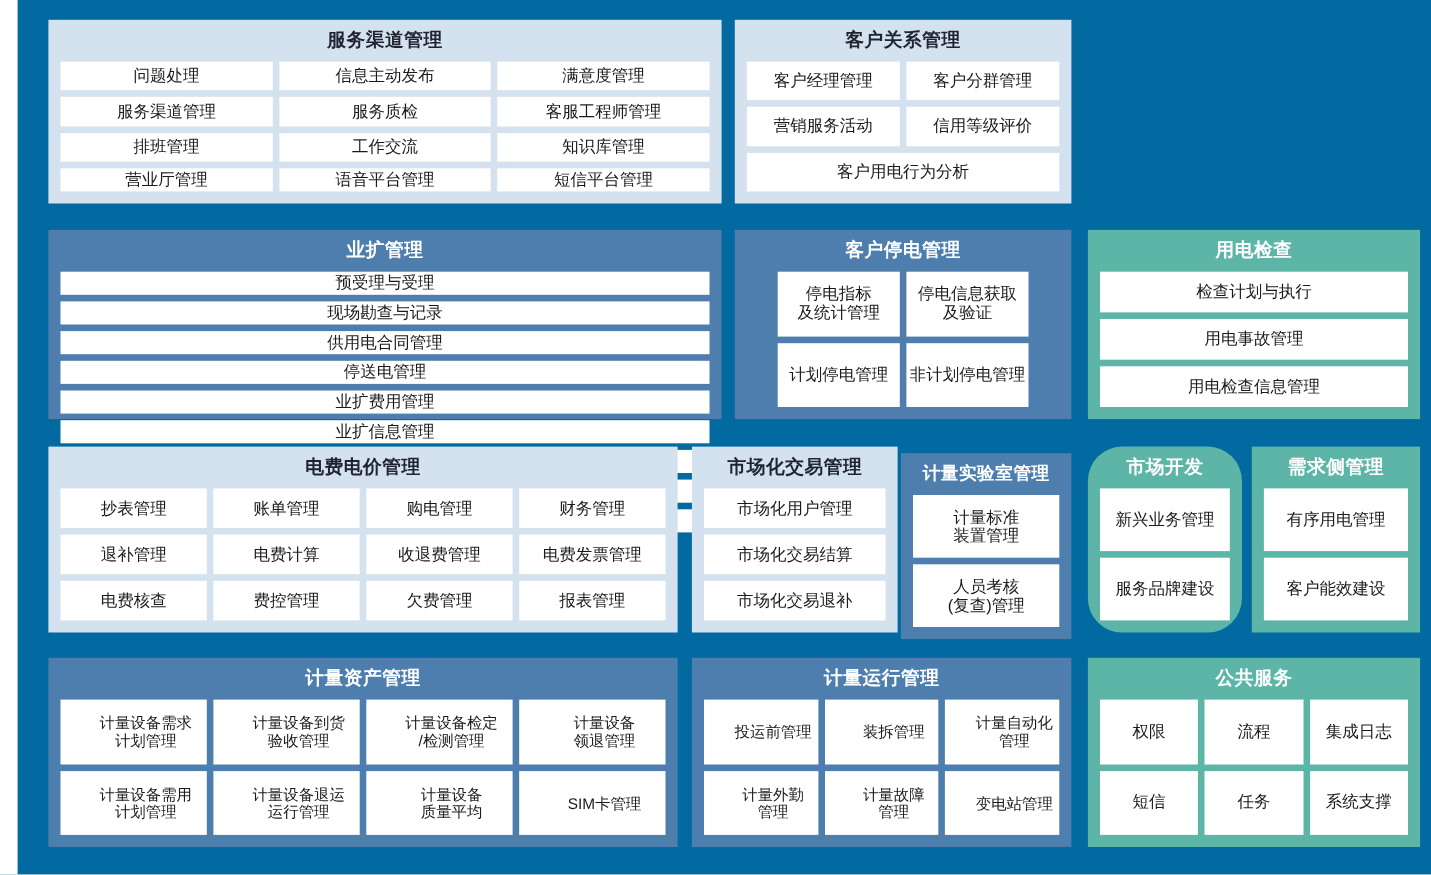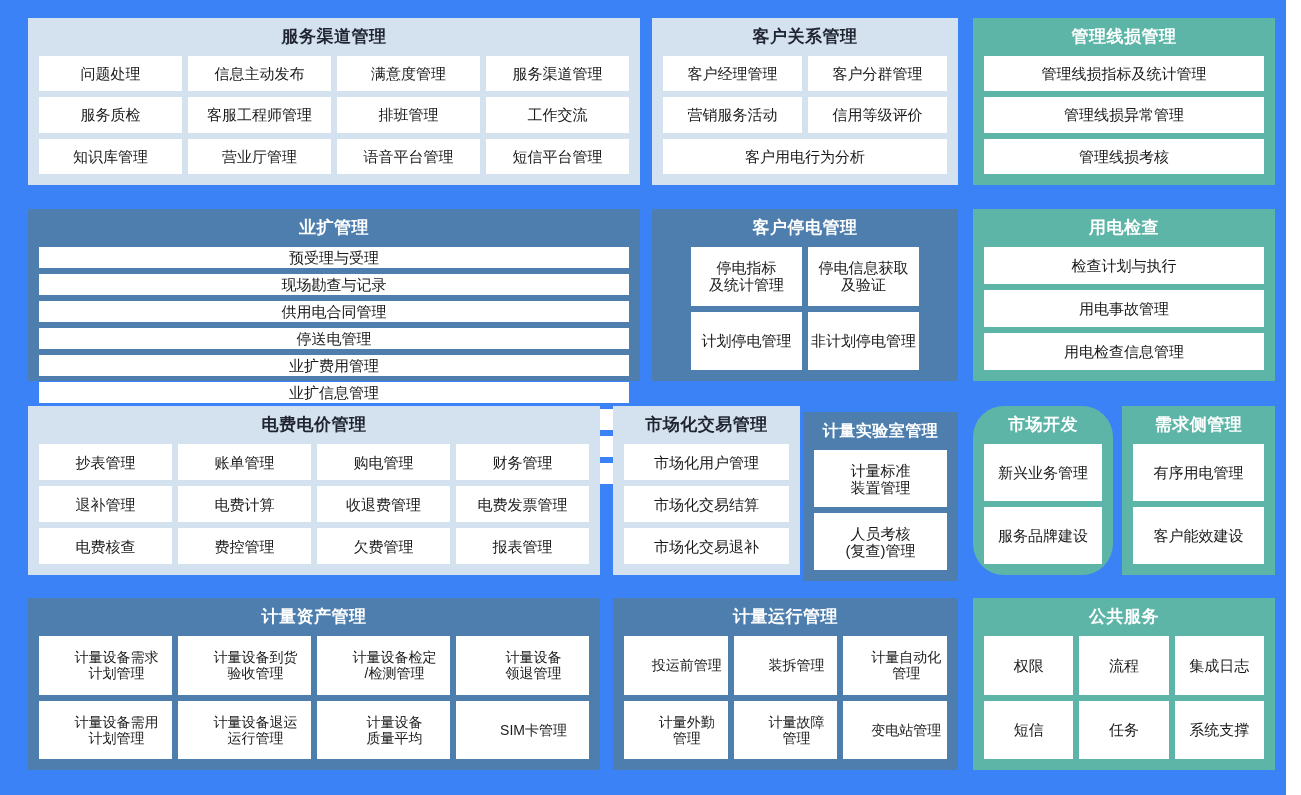--- a/index.html
+++ b/index.html
@@ -7,21 +7,22 @@
     width: 1301px;
     height: 795px;
     background: #ffffff;
     font-family: "Liberation Sans", "DejaVu Sans", sans-serif;
     overflow: hidden;
   }
   #canvas {
     position: relative;
     width: 1286px;
     height: 795px;
-    background: #3b82f6;
+    background: #0369a1;
+    margin-left: 16px;
   }
 
   
   .panel {
     position: absolute;
     display: flex;
     flex-direction: column;
     padding: 9px 11px 11px 11px;
   }
   .panel.light  { background: #d4e1ef; }
@@ -65,21 +66,21 @@
   
   .span2 { grid-column: span 2; }
 </style>
 </head>
 <body>
 
 <div id="canvas">
 
   <div class="panel light" style="left:28px; top:18px; width:612px; height:167px;">
     <div class="panel-title">服务渠道管理</div>
-    <div class="grid" style="grid-template-columns:repeat(4,1fr); grid-template-rows:repeat(3,1fr);">
+    <div class="grid" style="grid-template-columns:repeat(3,1fr); grid-template-rows:repeat(3,1fr);">
       <div class="cell">问题处理</div>
       <div class="cell">信息主动发布</div>
       <div class="cell">满意度管理</div>
       <div class="cell">服务渠道管理</div>
       <div class="cell">服务质检</div>
       <div class="cell">客服工程师管理</div>
       <div class="cell">排班管理</div>
       <div class="cell">工作交流</div>
       <div class="cell">知识库管理</div>
       <div class="cell">营业厅管理</div>
@@ -92,28 +93,20 @@
     <div class="panel-title">客户关系管理</div>
     <div class="grid" style="grid-template-columns:repeat(2,1fr); grid-template-rows:repeat(3,1fr);">
       <div class="cell">客户经理管理</div>
       <div class="cell">客户分群管理</div>
       <div class="cell">营销服务活动</div>
       <div class="cell">信用等级评价</div>
       <div class="cell span2">客户用电行为分析</div>
     </div>
   </div>
 
-  <div class="panel teal" style="left:973px; top:18px; width:302px; height:167px;">
-    <div class="panel-title">管理线损管理</div>
-    <div class="grid" style="grid-template-columns:1fr; grid-template-rows:repeat(3,1fr);">
-      <div class="cell">管理线损指标及统计管理</div>
-      <div class="cell">管理线损异常管理</div>
-      <div class="cell">管理线损考核</div>
-    </div>
-  </div>
 
   <div class="panel blue" style="left:28px; top:209px; width:612px; height:172px;">
     <div class="panel-title">业扩管理</div>
     <div class="grid" style="grid-template-columns:repeat(1,1fr); grid-template-rows:repeat(3,1fr);">
       <div class="cell">预受理与受理</div>
       <div class="cell">现场勘查与记录</div>
       <div class="cell">供用电合同管理</div>
       <div class="cell">停送电管理</div>
       <div class="cell">业扩费用管理</div>
       <div class="cell">业扩信息管理</div>

